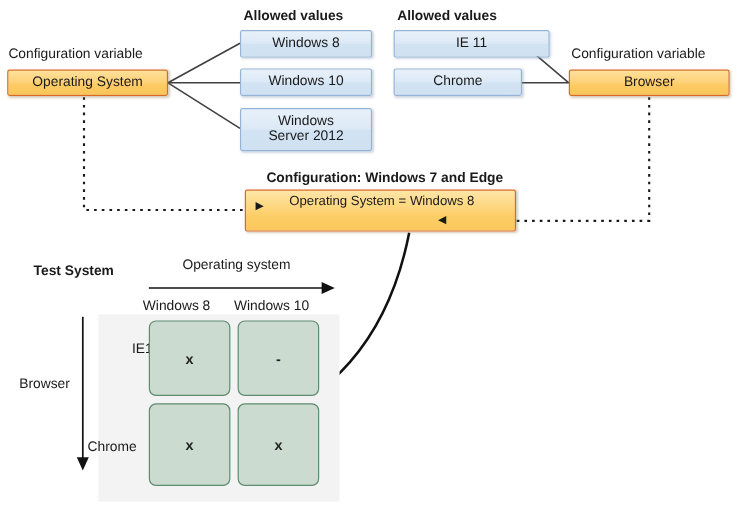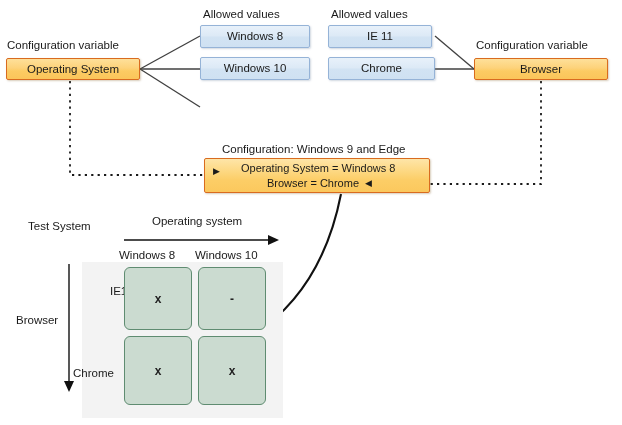--- a/index.html
+++ b/index.html
@@ -15,21 +15,21 @@
 
   
   .abs{position:absolute;box-sizing:border-box;}
 
   .lbl{
     font-size:11.5px;
     color:#1a1a1a;
     white-space:nowrap;
     line-height:14px;
   }
-  .lbl.bold{font-weight:normal;text-align:center;}
+  .lbl.bold{font-weight:bold;text-align:center;}
 
   
   .valbox{
     background:linear-gradient(to bottom,#e8f1fa 0%,#dce9f6 48%,#d2e3f3 52%,#cfe1f2 100%);
     border:1px solid #95b3d7;
     border-radius:2px;
     box-shadow:1px 1px 2px rgba(120,140,165,.35);
     display:flex;align-items:center;justify-content:center;
     text-align:center;
     font-size:11.5px;
@@ -125,43 +125,46 @@
   <div class="abs lbl bold" style="left:203px;top:7px;">Allowed values</div>
 
   <div class="abs valbox" style="left:200px;top:25px;width:110px;height:23px;">
     <span>Windows 8</span>
   </div>
 
   <div class="abs valbox" style="left:200px;top:57px;width:110px;height:23px;">
     <span>Windows 10</span>
   </div>
 
+  <div class="abs valbox" style="left:200px;top:90px;width:110px;height:36px;flex-direction:column;">
+    <span>Windows</span>
+    <span>Server 2012</span>
+  </div>
 
   <div class="abs lbl bold" style="left:331px;top:7px;">Allowed values</div>
 
-  <div class="abs valbox" style="left:328px;top:25px;width:104px;height:23px;justify-content:center;">
+  <div class="abs valbox" style="left:328px;top:25px;width:130px;height:23px;justify-content:center;">
     <span>IE 11</span>
   </div>
 
   <div class="abs valbox" style="left:328px;top:57px;width:107px;height:23px;">
     <span>Chrome</span>
   </div>
 
   <div class="abs lbl" style="left:476px;top:38px;">Configuration variable</div>
 
   <div class="abs varbox" style="left:474px;top:58px;width:134px;height:22px;">
     <span>Browser</span>
   </div>
 
-  <div class="abs lbl bold" style="left:222px;top:142px;">Configuration: Windows 9 and Edge</div>
+  <div class="abs lbl bold" style="left:222px;top:142px;">Configuration: Windows 7 and Edge</div>
 
   <div class="abs cfgbox" style="left:204px;top:158px;width:226px;height:35px;">
     <span class="cfgline" style="left:8px;top:8px;font-size:9px;line-height:9px;">▶</span>
     <span class="cfgline" style="left:36px;top:3px;">Operating System = Windows 8</span>
-    <span class="cfgline" style="left:62px;top:18px;">Browser = Chrome</span>
     <span class="cfgline" style="left:160px;top:18px;font-size:9px;line-height:12px;">◀</span>
   </div>
 
   <div class="abs lbl bold" style="left:28px;top:219px;">Test System</div>
 
   <div class="abs lbl" style="left:152px;top:214px;">Operating system</div>
 
   <div class="abs lbl" style="left:16px;top:313px;">Browser</div>
 
   <div class="abs matrix-panel" style="left:82px;top:262px;width:201px;height:156px;"></div>

